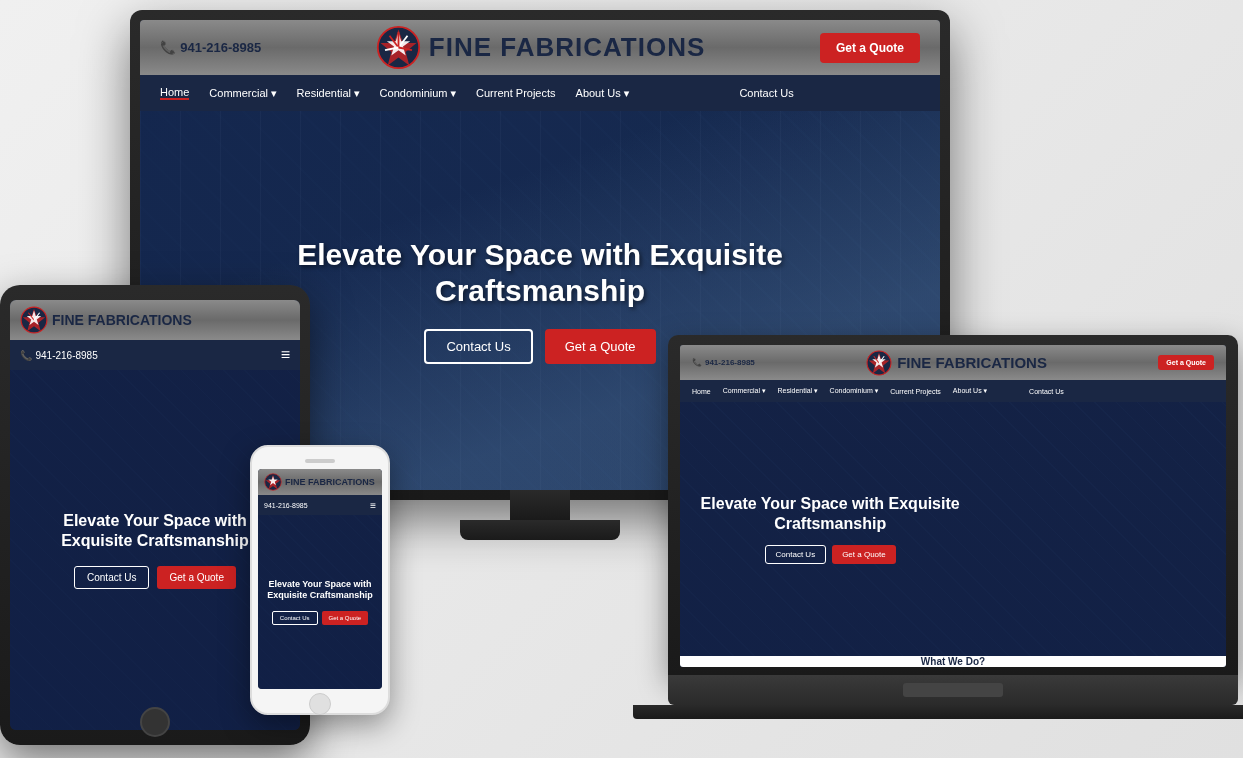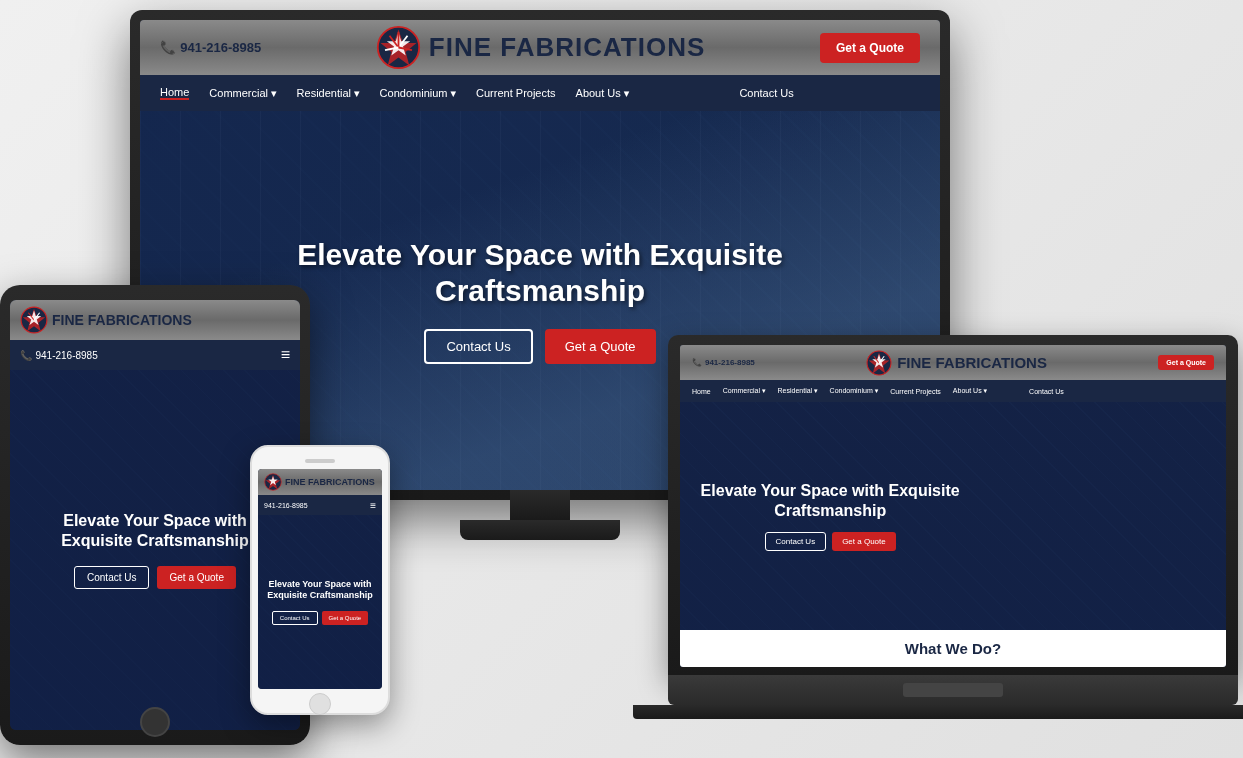--- a/index.html
+++ b/index.html
@@ -590,23 +590,22 @@
       border: none;
       padding: 4px 10px;
       border-radius: 3px;
       font-size: 8px;
       cursor: pointer;
     }
     .l-what-we-do {
       background: white;
       color: #1a2744;
       text-align: center;
-      font-size: 15px;
-      font-weight: 900;
-      padding: 10px;
+      font-size: 10px;
+      font-weight: 900;
     }
   </style>
 </head>
 <body>
 
 <div class="scene">
 
   <div class="monitor">
     <div class="monitor-frame">
       <div class="monitor-screen">

